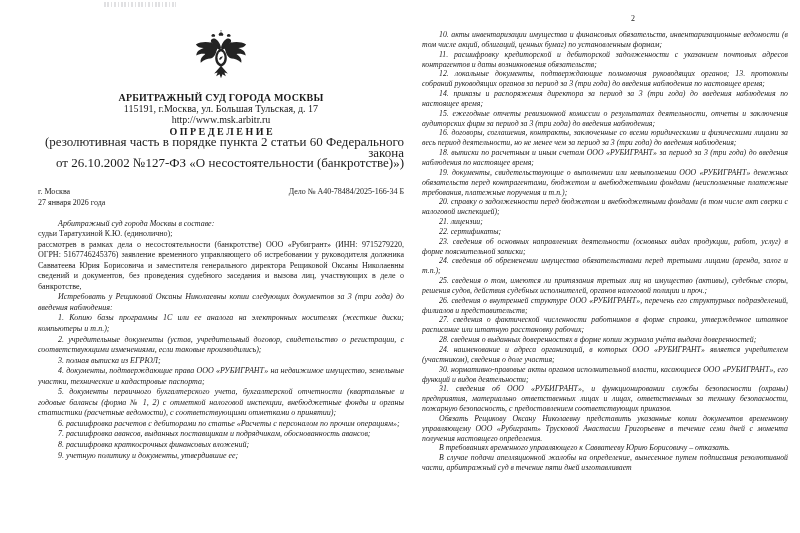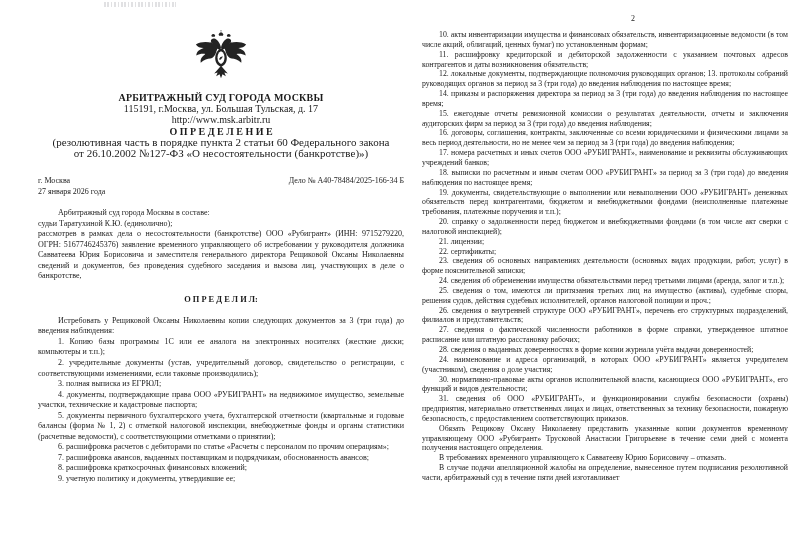--- a/index.html
+++ b/index.html
@@ -14,27 +14,27 @@
   
   .artifact{
     position:absolute;left:66px;top:2px;width:72px;height:5px;opacity:.38;
     background:repeating-linear-gradient(90deg,rgba(110,110,122,.55) 0 1.6px,rgba(255,255,255,0) 1.6px 3.4px);
     filter:blur(.4px);
   }
   .emblem{display:block;margin:24px auto 4px auto;width:58px;height:64px;}
   .court-name{text-align:center;font-weight:bold;font-size:10px;letter-spacing:.2px;margin:2px 0 1px 0;}
   .addr,.site{text-align:center;font-size:10px;line-height:10.5px;}
   .doctype{text-align:center;font-weight:bold;font-size:10px;line-height:11px;margin-top:1px;}
-  .subtitle{text-align:center;font-size:11px;line-height:10.5px;}
+  .subtitle{text-align:right;font-size:13px;line-height:10.5px;}
   .caserow{display:flex;justify-content:space-between;align-items:flex-start;margin-top:17px;font-size:8px;line-height:11px;}
   .caserow .left div{white-space:nowrap;}
   .caserow .right{white-space:nowrap;}
   .paras{margin-top:11px;}
   .para{margin:0;font-size:8px;line-height:10.55px;text-align:justify;}
-  .para.ind{text-indent:20px;}
+  .para.ind{text-indent:20px;font-style:italic;}
   .opredelil{text-align:center;font-weight:bold;font-size:8.4px;margin:13px 0 12px 0;}
   .pagenum{position:relative;left:28px;text-align:center;font-size:8px;margin:14px 0 7px 0;}
   .page2 .para{line-height:9.85px;font-size:7.8px;}
   .page2 .para.ind{text-indent:17px;}
 </style>
 </head>
 <body>
 
 <div class="sheet">
 
@@ -82,21 +82,20 @@
       </div>
       <div class="right">Дело № А40-78484/2025-166-34 Б</div>
     </div>
 
     <div class="paras">
         <p class="para ind">Арбитражный суд города Москвы  в составе:</p>
         <p class="para">судьи Таратухиной К.Ю. (единолично);</p>
         <p class="para">рассмотрев в рамках дела о несостоятельности (банкротстве) ООО «Рубигрант» (ИНН: 9715279220, ОГРН: 5167746245376) заявление временного управляющего об истребовании у руководителя должника Савватеева Юрия Борисовича и заместителя генерального директора Рещиковой Оксаны Николаевны сведений и документов, без проведения судебного заседания и вызова лиц, участвующих в деле о банкротстве,</p>
       </div>
 
-    <div class="opredelil">О П Р Е Д Е Л И Л:</div>
 
     <div class="paras" style="margin-top:0">
         <p class="para ind">Истребовать у Рещиковой Оксаны Николаевны копии следующих документов за 3 (три года) до введения наблюдения:</p>
         <p class="para ind">1. Копию базы программы 1С или ее аналога на электронных носителях (жесткие диски; компьютеры и т.п.);</p>
         <p class="para ind">2. учредительные документы (устав, учредительный договор, свидетельство о регистрации, с соответствующими изменениями, если таковые производились);</p>
         <p class="para ind">3. полная выписка из ЕГРЮЛ;</p>
         <p class="para ind">4. документы, подтверждающие права ООО «РУБИГРАНТ» на недвижимое имущество, земельные участки, технические и кадастровые паспорта;</p>
         <p class="para ind">5. документы первичного бухгалтерского учета, бухгалтерской отчетности (квартальные и годовые балансы (форма № 1, 2) с отметкой налоговой инспекции, внебюджетные фонды и органы статистики (расчетные ведомости), с соответствующими отметками о принятии);</p>
         <p class="para ind">6. расшифровка расчетов с дебиторами по статье «Расчеты с персоналом по прочим операциям»;</p>
         <p class="para ind">7. расшифровка авансов, выданных поставщикам и подрядчикам, обоснованность авансов;</p>
@@ -107,21 +106,20 @@
 
   <div class="page page2">
     <div class="pagenum">2</div>
     <div class="paras" style="margin-top:0">
         <p class="para ind">10. акты инвентаризации имущества и финансовых обязательств, инвентаризационные ведомости (в том числе акций, облигаций, ценных бумаг) по установленным формам;</p>
         <p class="para ind">11. расшифровку кредиторской и дебиторской задолженности с указанием почтовых адресов контрагентов и даты возникновения обязательств;</p>
         <p class="para ind">12. локальные документы, подтверждающие полномочия руководящих органов; 13. протоколы собраний руководящих органов за период за 3 (три года) до введения наблюдения по настоящее время;</p>
         <p class="para ind">14. приказы и распоряжения директора за период за 3 (три года) до введения наблюдения по настоящее время;</p>
         <p class="para ind">15. ежегодные отчеты ревизионной комиссии о результатах деятельности, отчеты и заключения аудиторских фирм за период за 3 (три года) до введения наблюдения;</p>
         <p class="para ind">16. договоры, соглашения, контракты, заключенные со всеми юридическими и физическими лицами за весь период деятельности, но не менее чем за период за 3 (три года) до введения наблюдения;</p>
-        <p class="para ind">17. номера расчетных и иных счетов ООО «РУБИГРАНТ», наименование и реквизиты обслуживающих учреждений банков;</p>
         <p class="para ind">18. выписки по расчетным и иным счетам ООО «РУБИГРАНТ» за период за 3 (три года) до введения наблюдения по настоящее время;</p>
         <p class="para ind">19. документы, свидетельствующие о выполнении или невыполнении ООО «РУБИГРАНТ» денежных обязательств перед контрагентами, бюджетом и внебюджетными фондами (неисполненные платежные требования, платежные поручения и т.п.);</p>
         <p class="para ind">20. справку о задолженности перед бюджетом и внебюджетными фондами (в том числе акт сверки с налоговой инспекцией);</p>
         <p class="para ind">21. лицензии;</p>
         <p class="para ind">22. сертификаты;</p>
         <p class="para ind">23. сведения об основных направлениях деятельности (основных видах продукции, работ, услуг) в форме пояснительной записки;</p>
         <p class="para ind">24. сведения об обременении имущества обязательствами перед третьими лицами (аренда, залог и т.п.);</p>
         <p class="para ind">25. сведения о том, имеются ли притязания третьих лиц на имущество (активы), судебные споры, решения судов, действия судебных исполнителей, органов налоговой полиции и проч.;</p>
         <p class="para ind">26. сведения о внутренней структуре ООО «РУБИГРАНТ», перечень его структурных подразделений, филиалов и представительств;</p>
         <p class="para ind">27. сведения о фактической численности работников в форме справки, утвержденное штатное расписание или штатную расстановку рабочих;</p>

